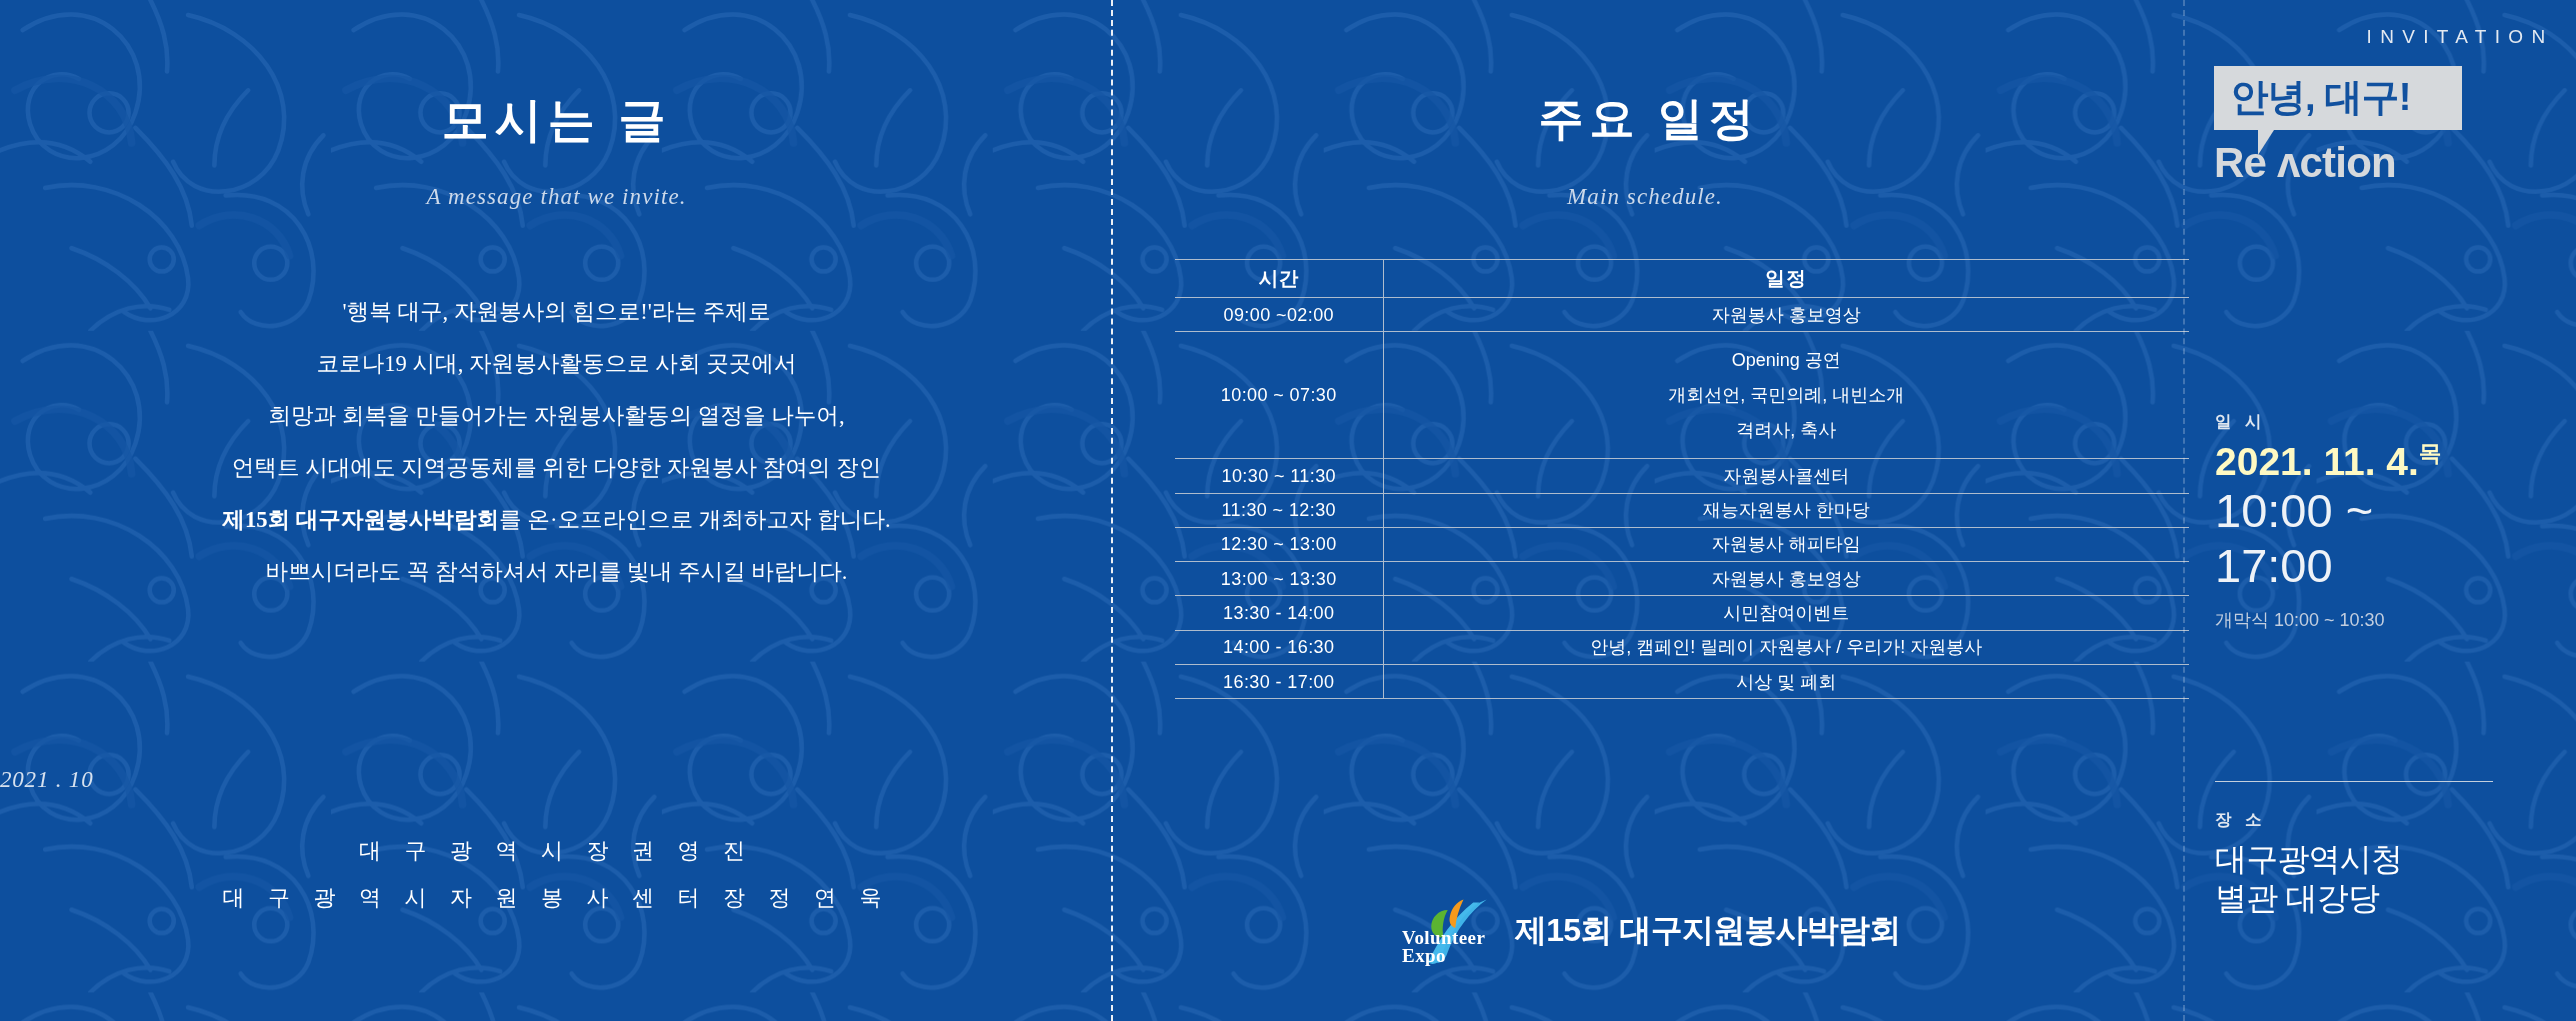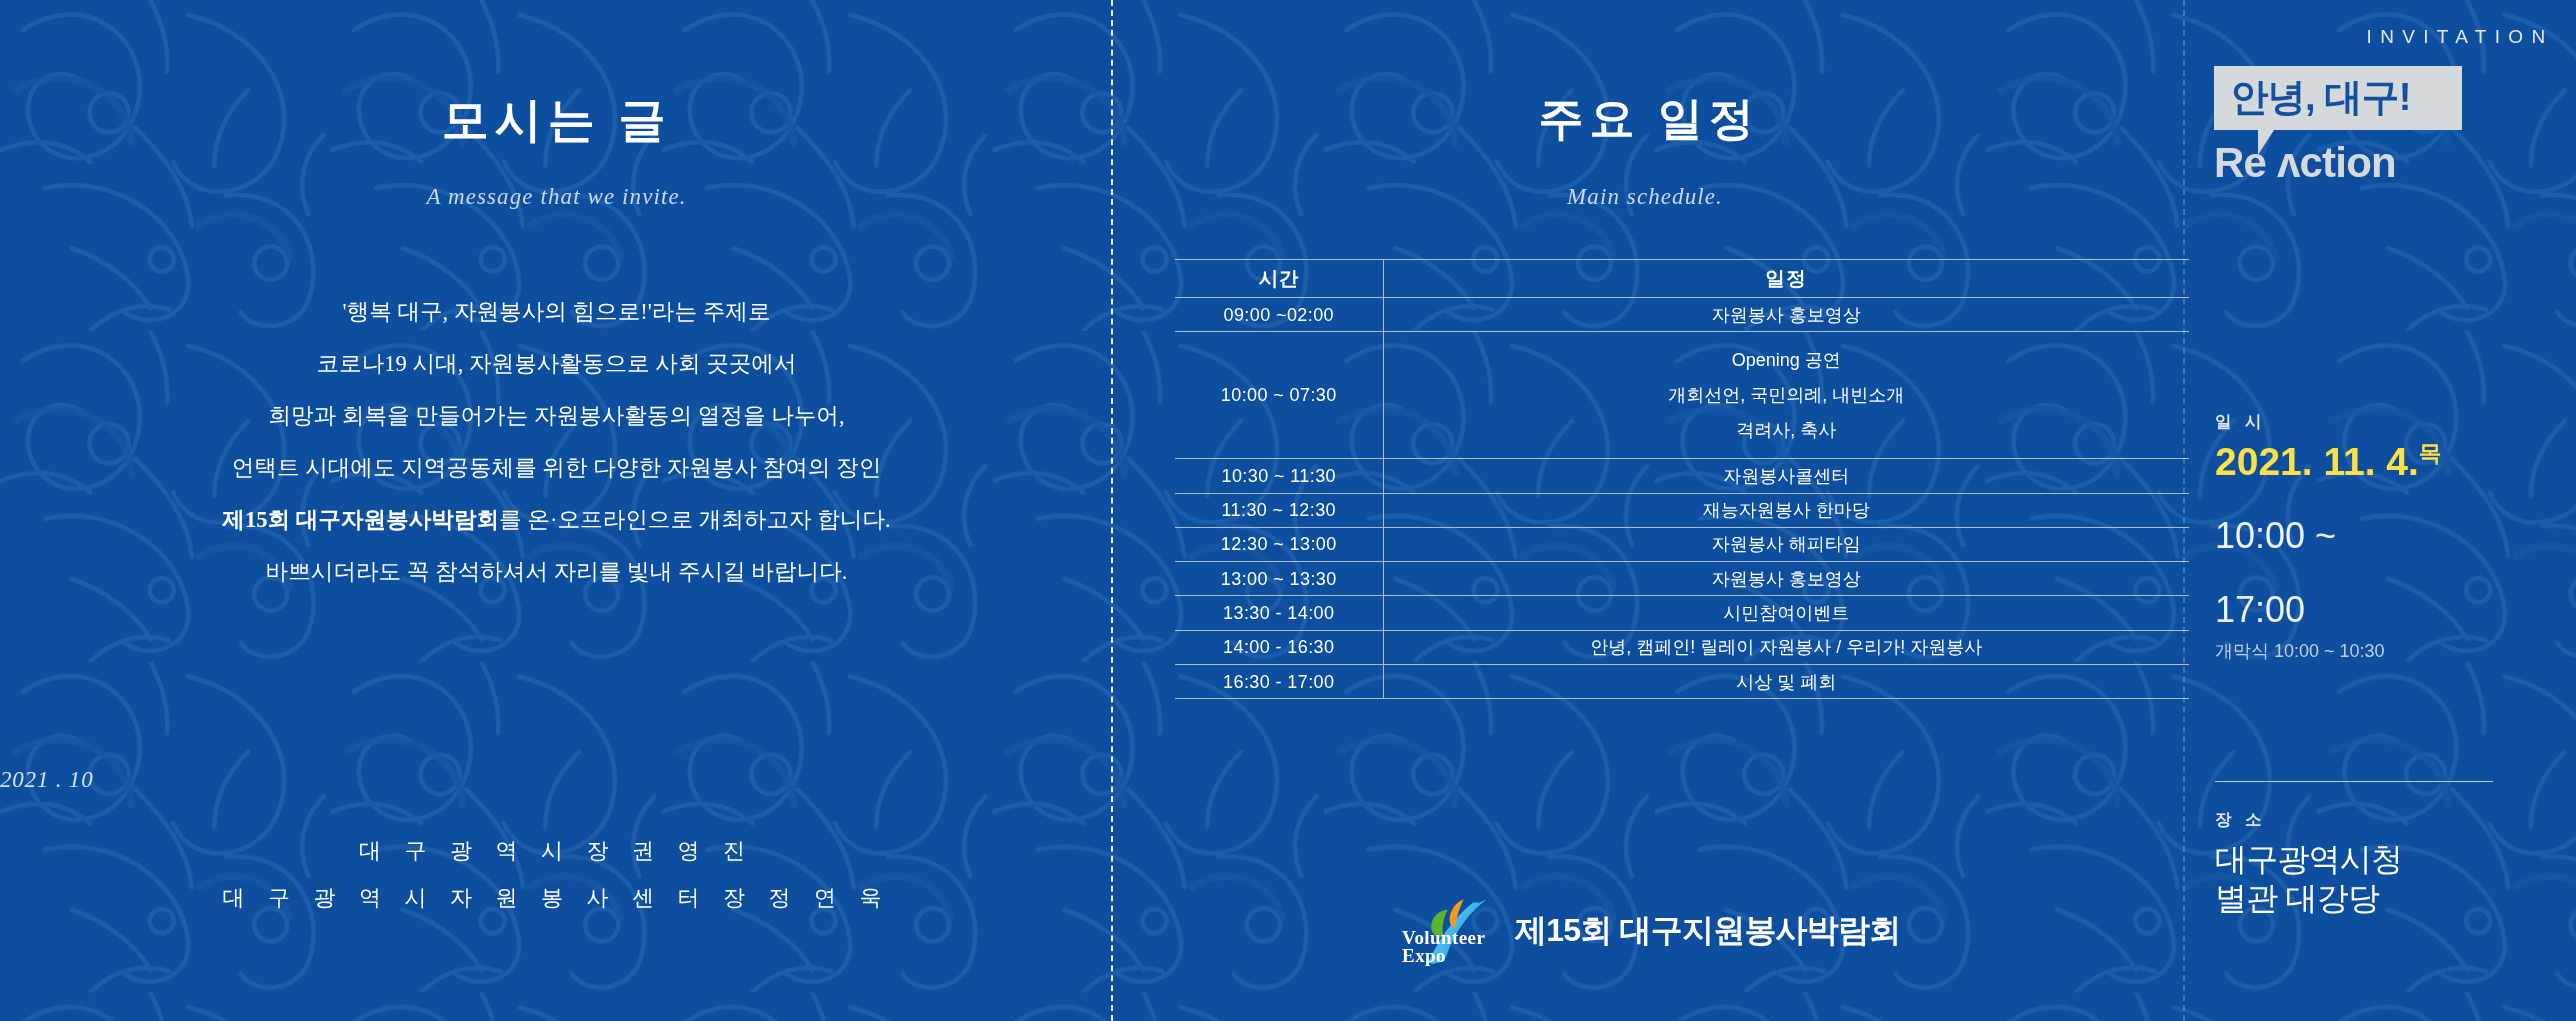--- a/index.html
+++ b/index.html
@@ -190,30 +190,30 @@
   .r-hr {
     position:absolute; left:30px; width:278px; height:0;
     border-top:1.5px solid #c3cfdd;
   }
   .r-hr.one { top:781px; }
   .r-kicker {
     font-weight:bold; font-size:16.5px; letter-spacing:4.5px;
     color:#dfe6ef; margin-bottom:9px;
   }
   .r-bigdate {
-    font-size:39px; font-weight:bold; color:#fde047;
+    font-size:39px; font-weight:bold; color:#fef9c3;
     letter-spacing:0px; line-height:1.05; white-space:nowrap;
   }
   .r-bigdate .dow { font-size:22.6px; vertical-align:super; letter-spacing:0; }
   .r-time {
-    font-size:36px; color:#eef2f7; line-height:1.18;
-    letter-spacing:0px; white-space:nowrap;margin-top:32px;
+    font-size:47px; color:#eef2f7; line-height:1.18;
+    letter-spacing:0px; white-space:nowrap;
   }
   .r-note {
-    margin-top:7px; font-size:18px; color:#c2ceدf;
+    margin-top:14px; font-size:18px; color:#c2ceدf;
     color:#c2cedf; white-space:nowrap;
   }
   .r-place {
     font-size:32px; color:#ffffff; line-height:1.22;
     letter-spacing:-0.8px; white-space:nowrap;
   }
 </style>
 </head>
 <body>
 

